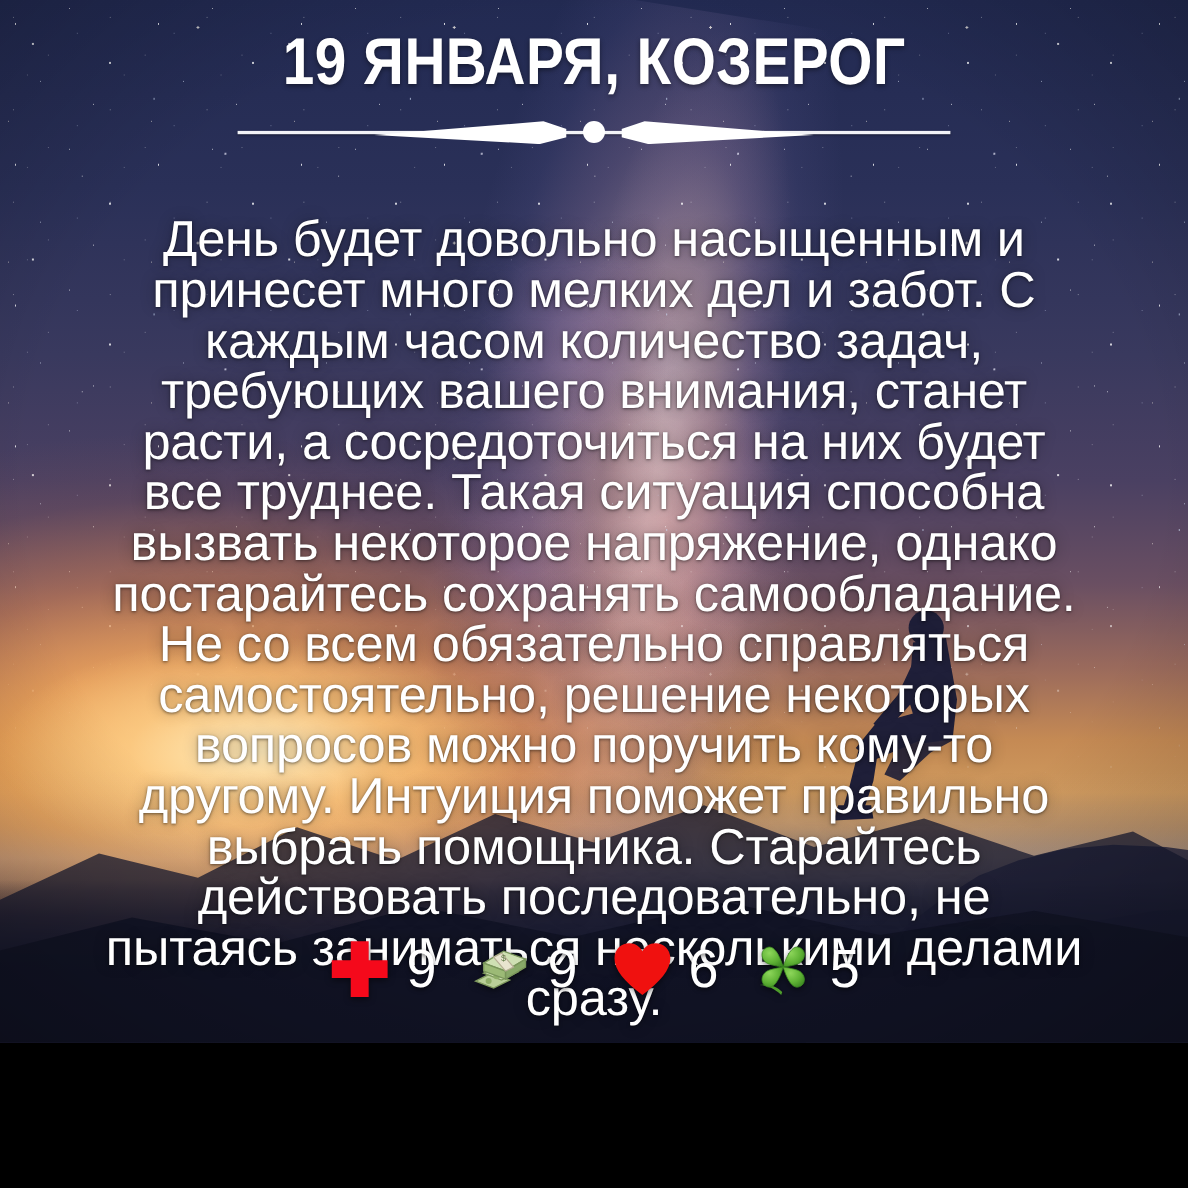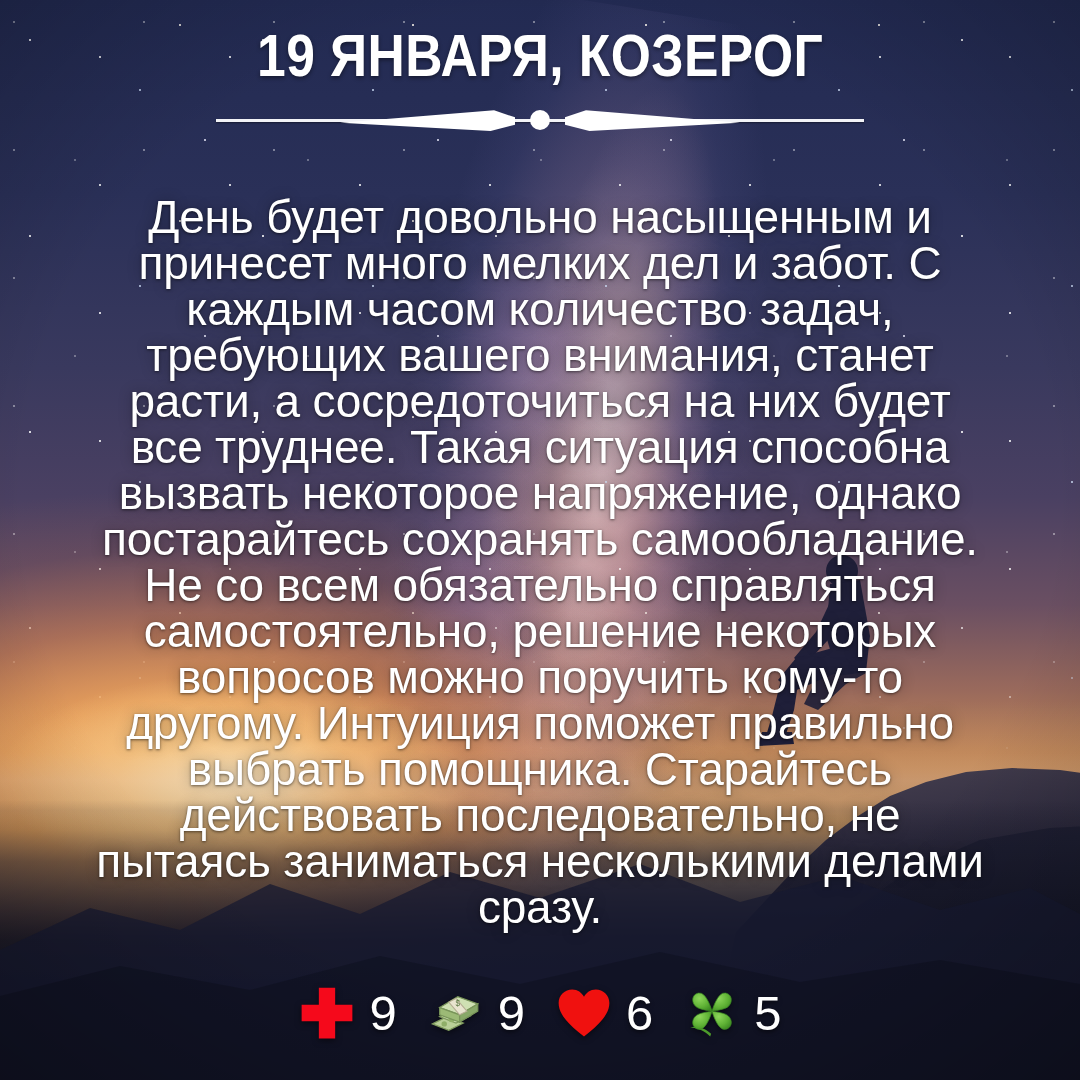--- a/index.html
+++ b/index.html
@@ -7,21 +7,21 @@
     padding: 0;
     background: #000;
   }
   body {
     font-family: "Liberation Sans", sans-serif;
   }
 
   #card {
     position: relative;
     width: 1080px;
-    height: 1080px;
+    height: 948px;
     overflow: hidden;
     background: #1b2142;
   }
 
   
   .bg-layer {
     position: absolute;
     inset: 0;
     pointer-events: none;
   }

